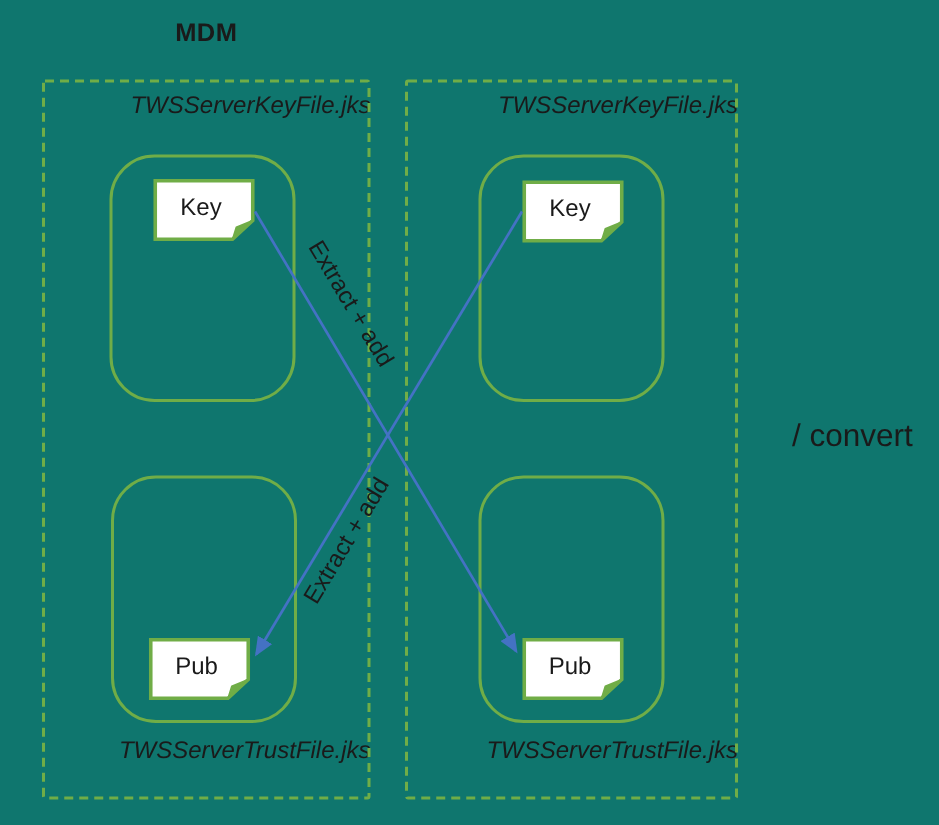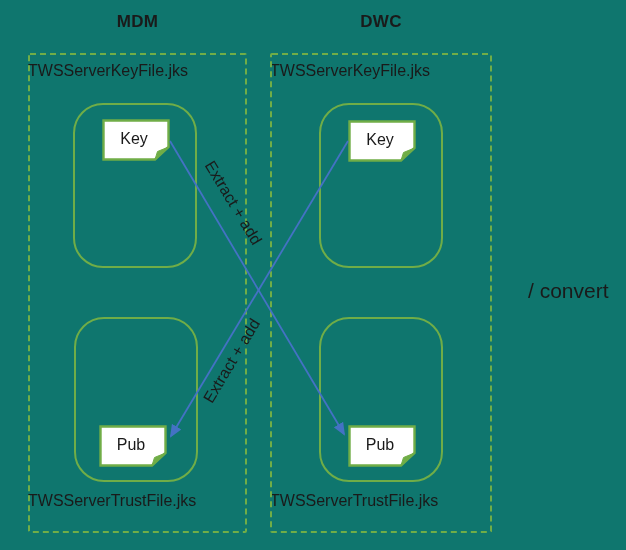--- a/index.html
+++ b/index.html
@@ -10,21 +10,21 @@
   }
   .overlay{position:absolute;left:0;top:0;pointer-events:none;}
   .dashed-box{fill:none;stroke:var(--green,#70AD47);stroke-width:2;stroke-dasharray:6 4;}
   .arrow-line{stroke:var(--blue,#4472C4);stroke-width:1.8;fill:none;}
   .arrowhead{fill:var(--blue,#4472C4);}
 
   .col-title{position:absolute;font-weight:bold;font-size:17px;text-align:center;letter-spacing:.3px;}
   .col-title.mdm{left:28px;top:12px;width:219px;}
   .col-title.dwc{left:270px;top:12px;width:222px;}
 
-  .file-label{position:absolute;font-size:16px;text-align:left;white-space:nowrap;}
+  .file-label{position:absolute;font-size:16px;text-align:right;white-space:nowrap;font-style:italic;}
   .file-label.mdm-key{left:28px;top:62px;width:219px;}
   .file-label.dwc-key{left:270px;top:62px;width:222px;}
   .file-label.mdm-trust{left:28px;top:492px;width:219px;}
   .file-label.dwc-trust{left:270px;top:492px;width:222px;}
 
   .store{
     position:absolute;width:124px;height:165px;box-sizing:border-box;
     border:2px solid var(--green,#70AD47);border-radius:30px;background:transparent;
   }
   .store.mdm-keystore{left:73px;top:103px;}
@@ -50,21 +50,20 @@
   .arrow-label.a2{left:232px;top:361px;transform:translate(-50%,-50%) rotate(-59deg);}
 
   .side-note{position:absolute;left:528px;top:279px;font-size:21px;white-space:nowrap;}
 </style>
 </head>
 <body>
 
 <div class="canvas">
 
   <div class="col-title mdm">MDM</div>
-  <div class="col-title dwc">DWC</div>
 
   <div class="file-label mdm-key">TWSServerKeyFile.jks</div>
   <div class="file-label dwc-key">TWSServerKeyFile.jks</div>
   <div class="file-label mdm-trust">TWSServerTrustFile.jks</div>
   <div class="file-label dwc-trust">TWSServerTrustFile.jks</div>
 
   <div class="store mdm-keystore"></div>
   <div class="store dwc-keystore"></div>
   <div class="store mdm-truststore"></div>
   <div class="store dwc-truststore"></div>

